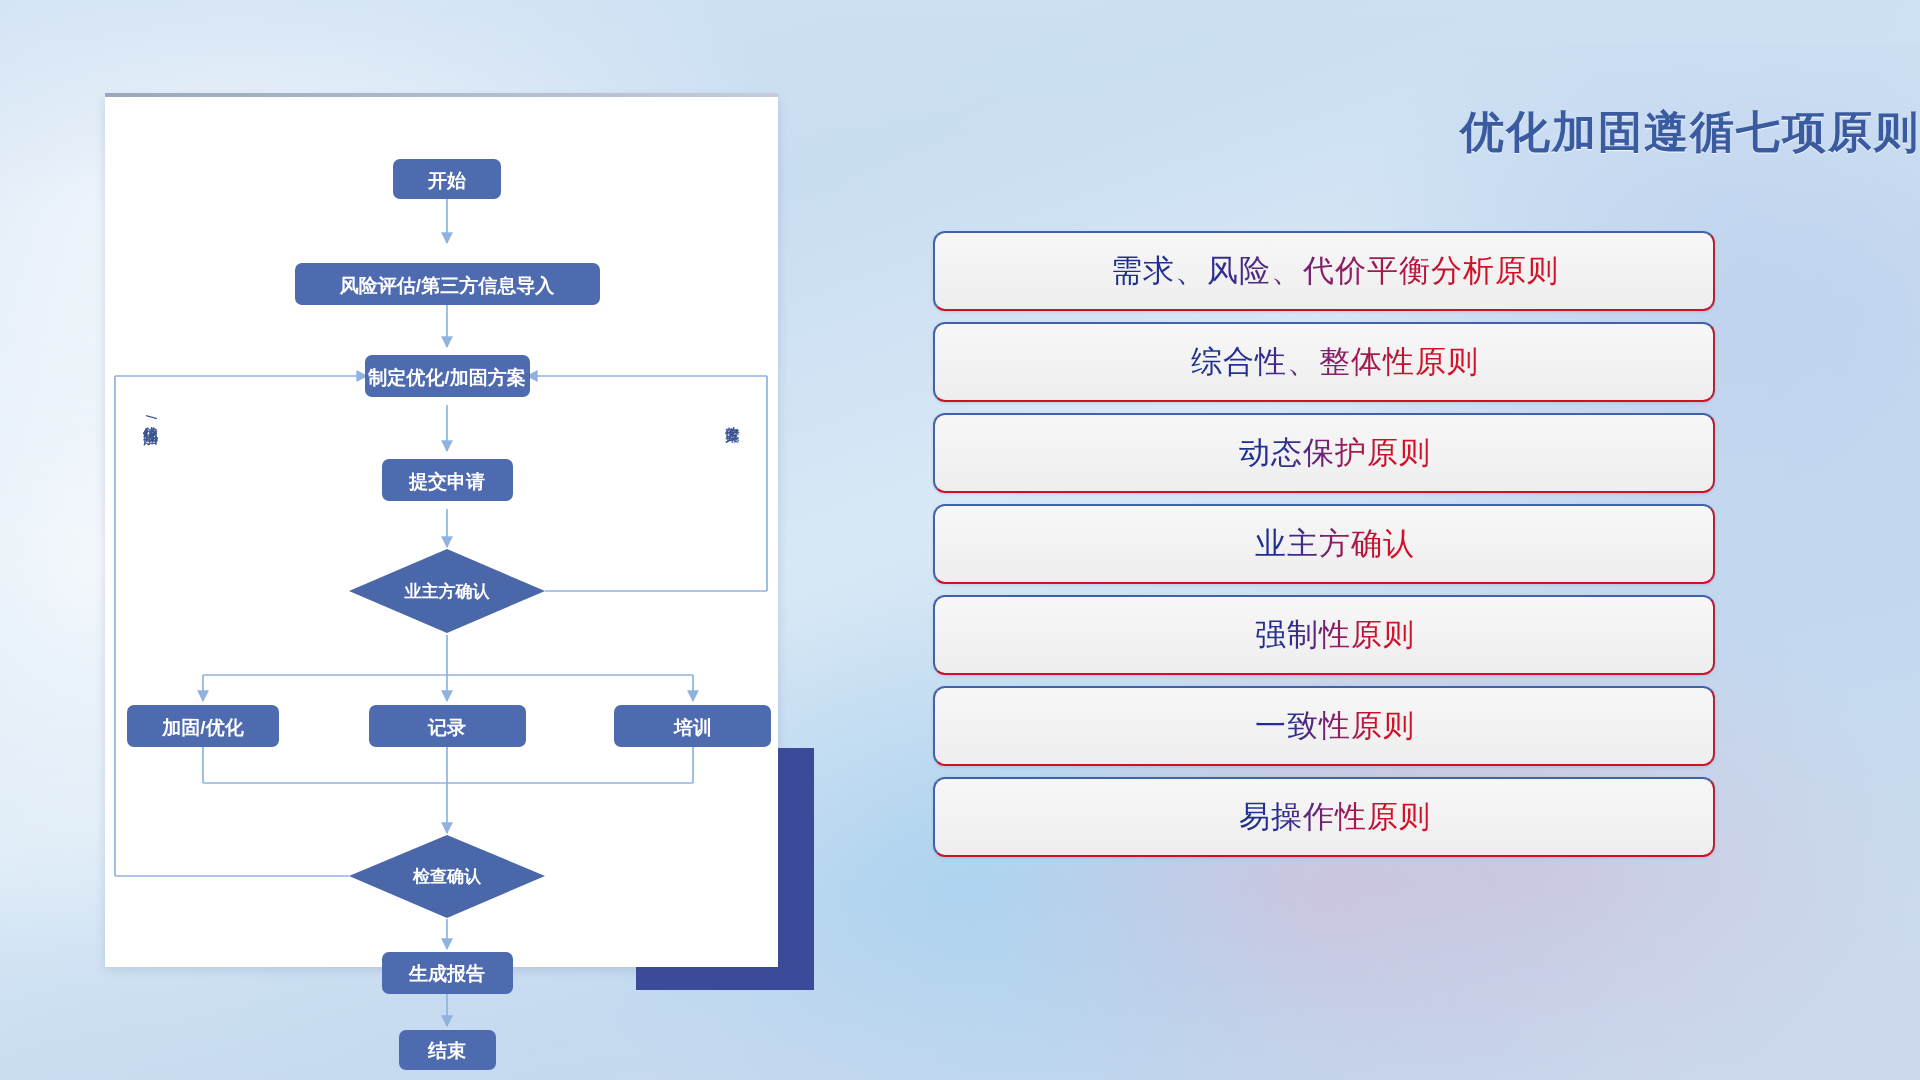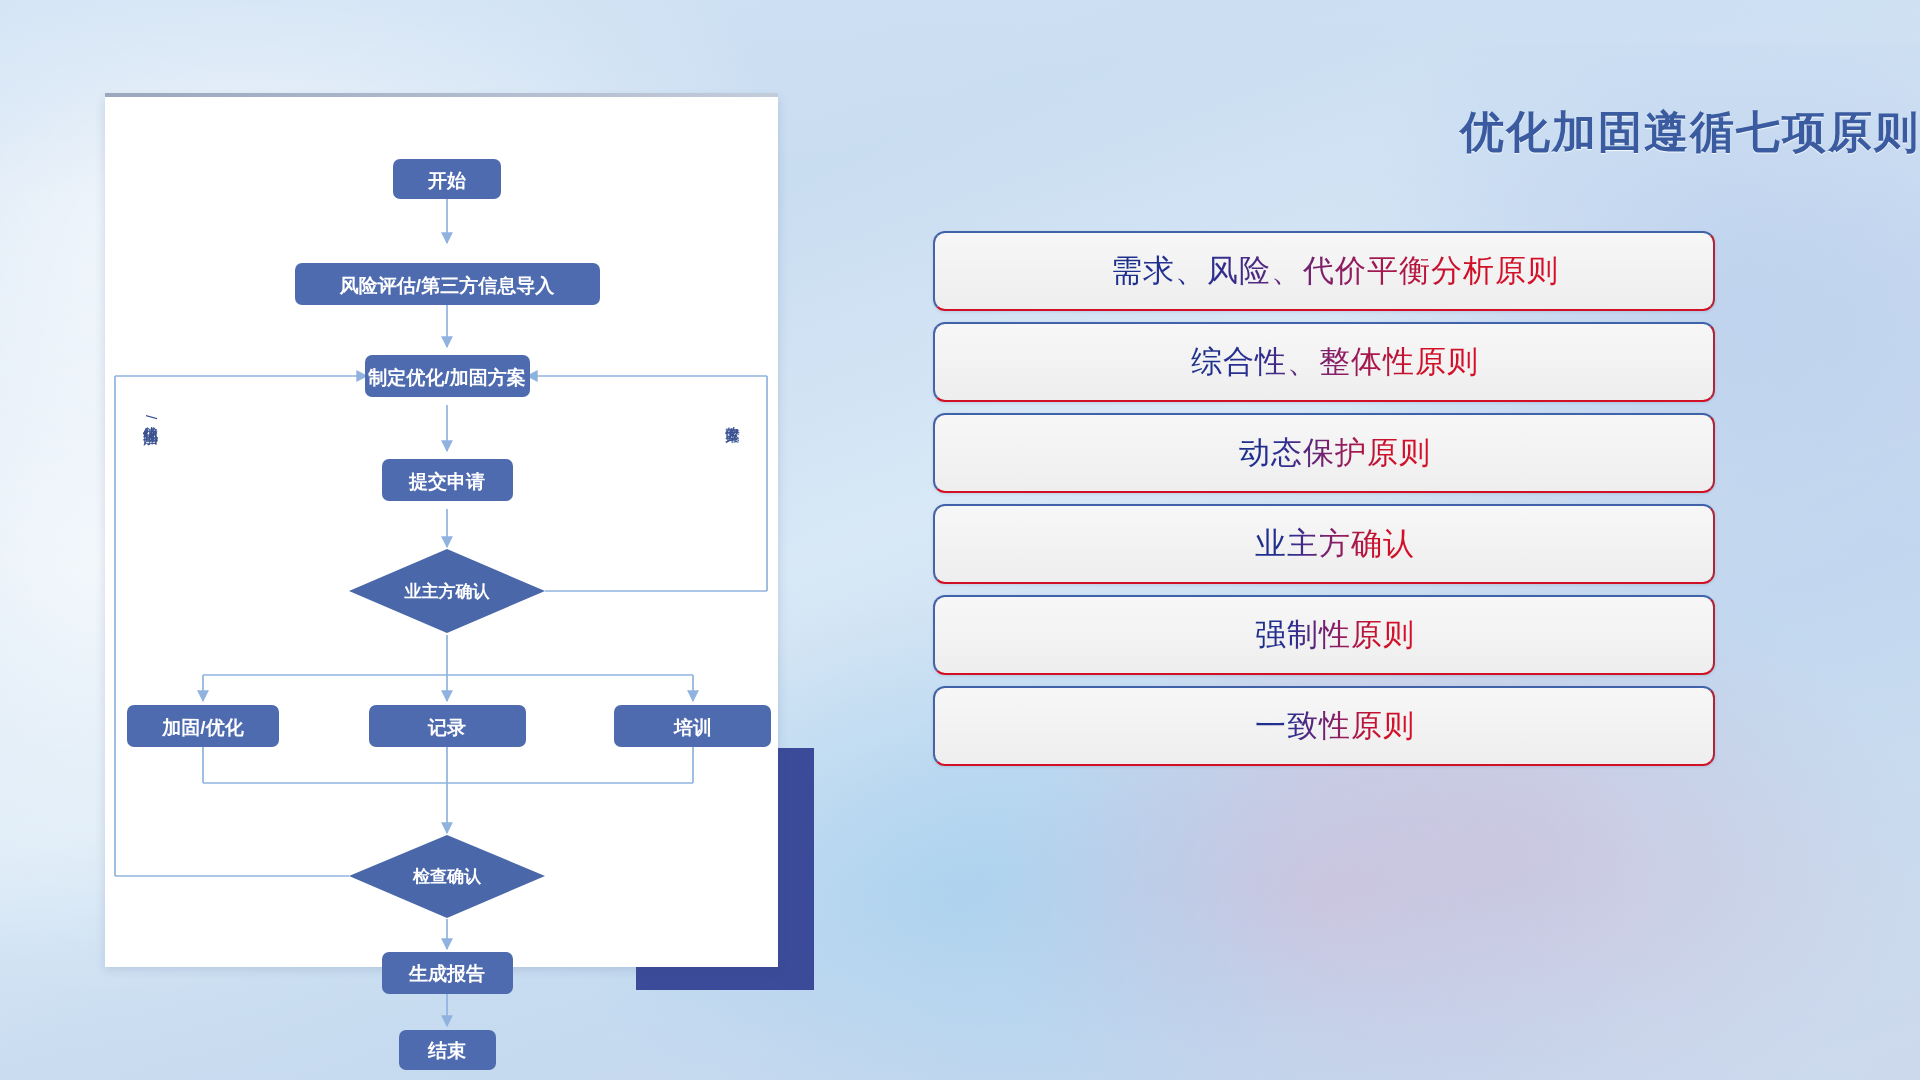--- a/index.html
+++ b/index.html
@@ -259,15 +259,18 @@
     </div>
 
     <div class="p-item">
       <span class="p-text">强制性原则</span>
     </div>
 
     <div class="p-item">
       <span class="p-text">一致性原则</span>
     </div>
 
+    <div class="p-item">
+      <span class="p-text">易操作性原则</span>
+    </div>
 
   </div>
 </div>
 
 </body></html>

